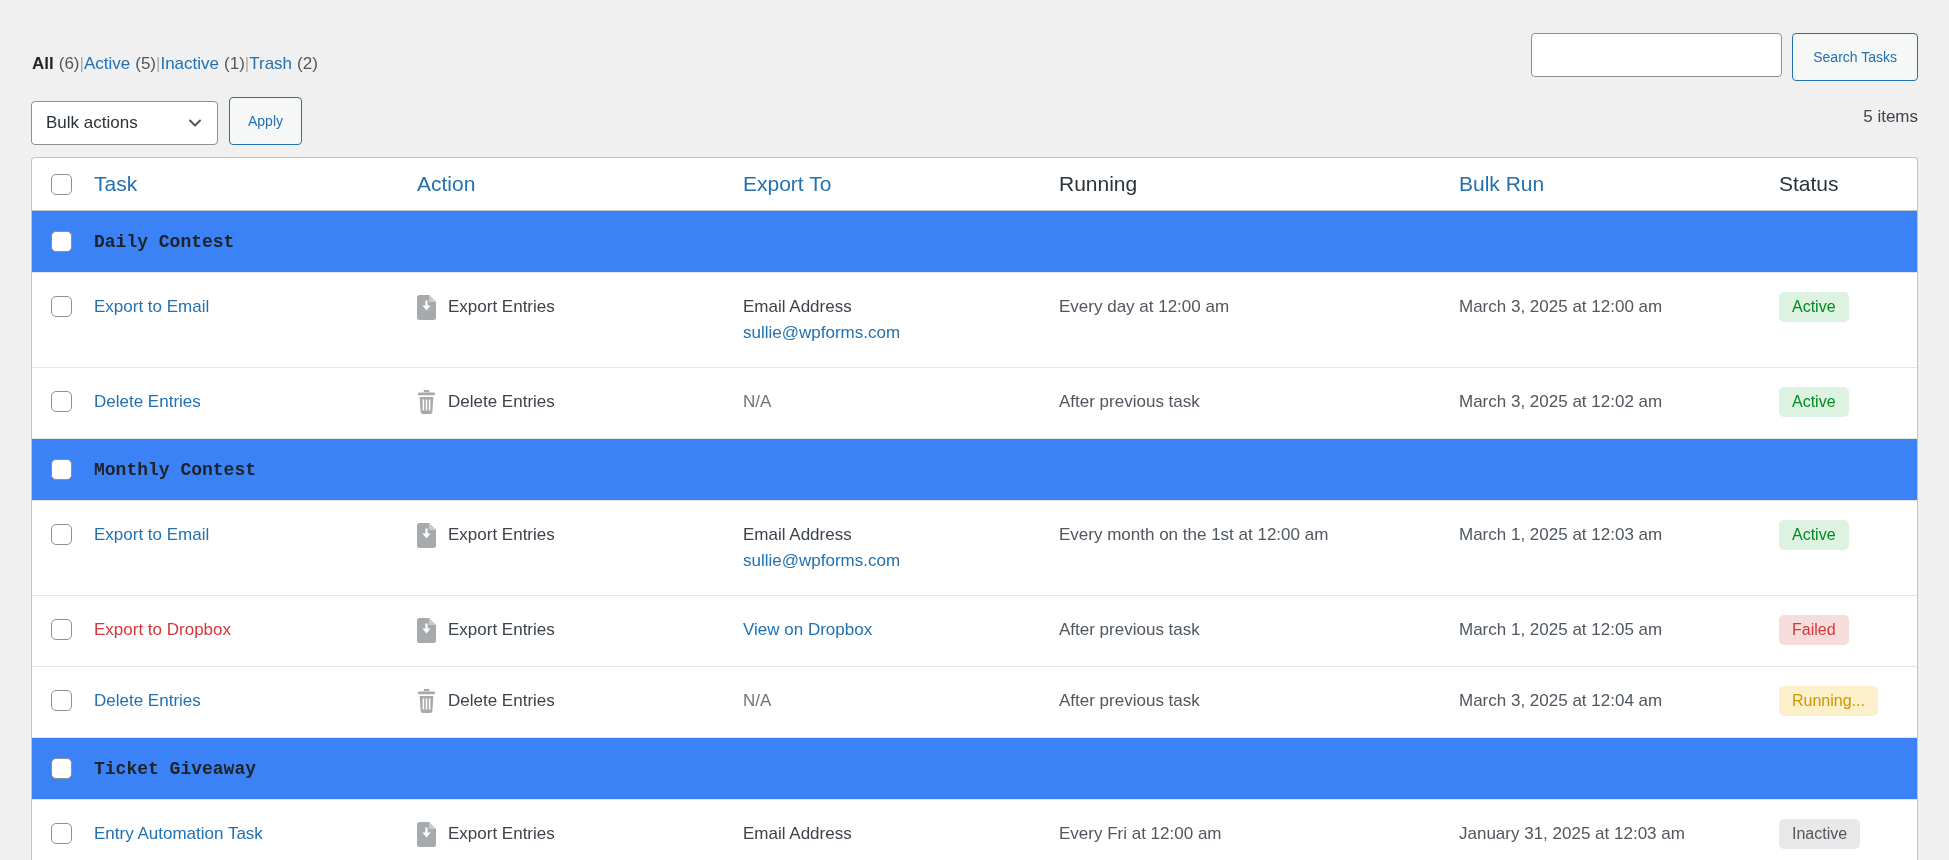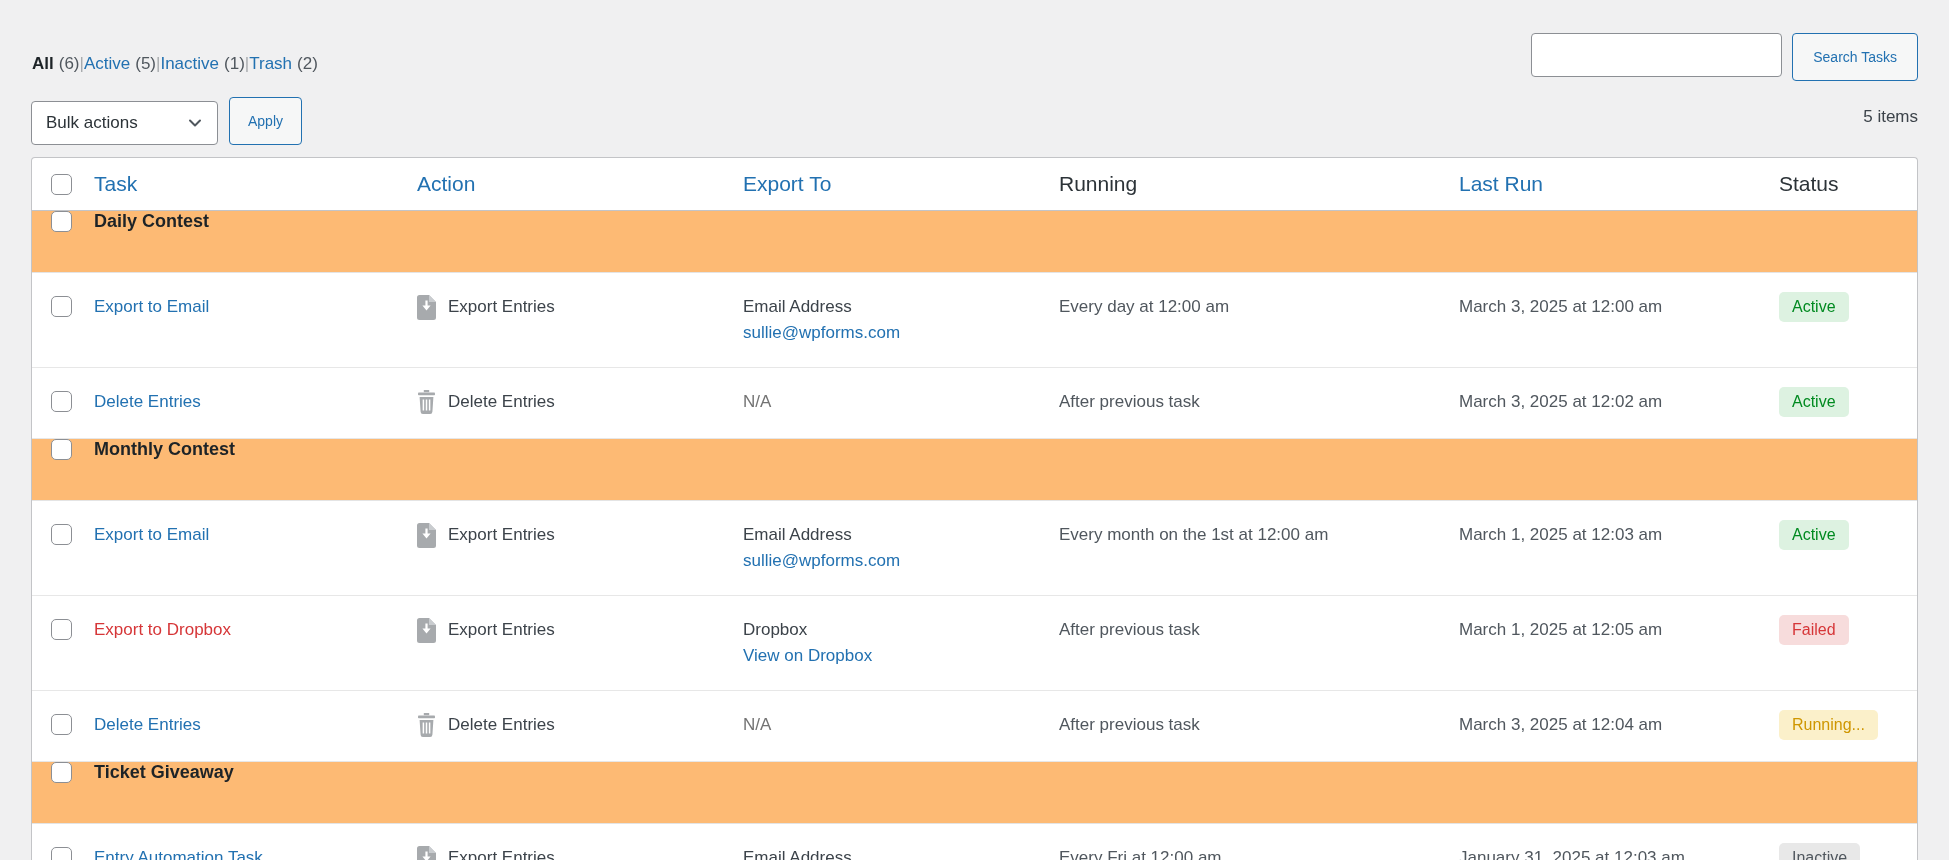--- a/index.html
+++ b/index.html
@@ -69,22 +69,22 @@
   .col-schedule { width: 400px; flex-shrink: 0; }
   .col-lastrun { width: 320px; flex-shrink: 0; }
   .col-status { flex: 1; }
 
   .checkbox {
     display: block; width: 21px; height: 21px;
     border: 1.5px solid #8c8f94; border-radius: 5px; background: #fff; cursor: pointer;
   }
 
   .row-group {
-    display: flex; height: 62px;
-    background: #fdba74; border-bottom: 1px solid #e4e4e4;
+    display: flex; align-items: center; height: 62px;
+    background: #3b82f6; border-bottom: 1px solid #e4e4e4; font-family: Liberation Mono, monospace;
   }
   .group-title { font-size: 18px; font-weight: bold; color: #1d2327; }
 
   .row-task { display: flex; align-items: stretch; border-bottom: 1px solid #e7e7e7; background: #fff; }
   .row-task .cell { padding-top: 21px; padding-bottom: 21px; line-height: 26px; }
   .row-task .col-cb { padding-top: 23px; }
 
   .task-link { color: var(--accent, #2271b1); text-decoration: none; cursor: pointer; }
   .task-link.danger { color: var(--danger, #d63638); }
 
@@ -154,21 +154,21 @@
 
   <div class="table">
     <div class="thead">
       <div class="cell col-cb">
         <span class="checkbox"></span>
       </div>
       <div class="cell col-task sortable">Task</div>
       <div class="cell col-action sortable">Action</div>
       <div class="cell col-export sortable">Export To</div>
       <div class="cell col-schedule plain">Running</div>
-      <div class="cell col-lastrun sortable">Last Run</div>
+      <div class="cell col-lastrun sortable">Bulk Run</div>
       <div class="cell col-status plain">Status</div>
     </div>
     <div id="tbody">
   <div class="row-group">
     <div class="cell col-cb">
       <span class="checkbox"></span>
     </div>
     <div class="cell group-title">Daily Contest</div>
   </div>
 
@@ -279,21 +279,20 @@
       <span class="action-icon">
               <svg width="19" height="25" viewBox="0 0 19 25">
                 <path d="M2.5 0 H12 L19 7 V22.5 A2.5 2.5 0 0 1 16.5 25 H2.5 A2.5 2.5 0 0 1 0 22.5 V2.5 A2.5 2.5 0 0 1 2.5 0 Z" fill="#a7aaad"></path>
                 <path d="M12 0 L19 7 H12 Z" fill="#c9cccf"></path>
                 <path d="M8.4 5.5 h2.2 v5 h3 l-4.1 5 -4.1 -5 h3 z" fill="#ffffff"></path>
               </svg>
             </span>
       <span class="action-label">Export Entries</span>
     </div>
     <div class="cell col-export">
-      <div class="export-primary">Dropbox</div>
       <a class="export-link">View on Dropbox</a>
     </div>
     <div class="cell col-schedule">After previous task</div>
     <div class="cell col-lastrun">March 1, 2025 at 12:05 am</div>
     <div class="cell col-status">
       <span class="badge badge--failed">Failed</span>
     </div>
   </div>
 
   <div class="row-task">

